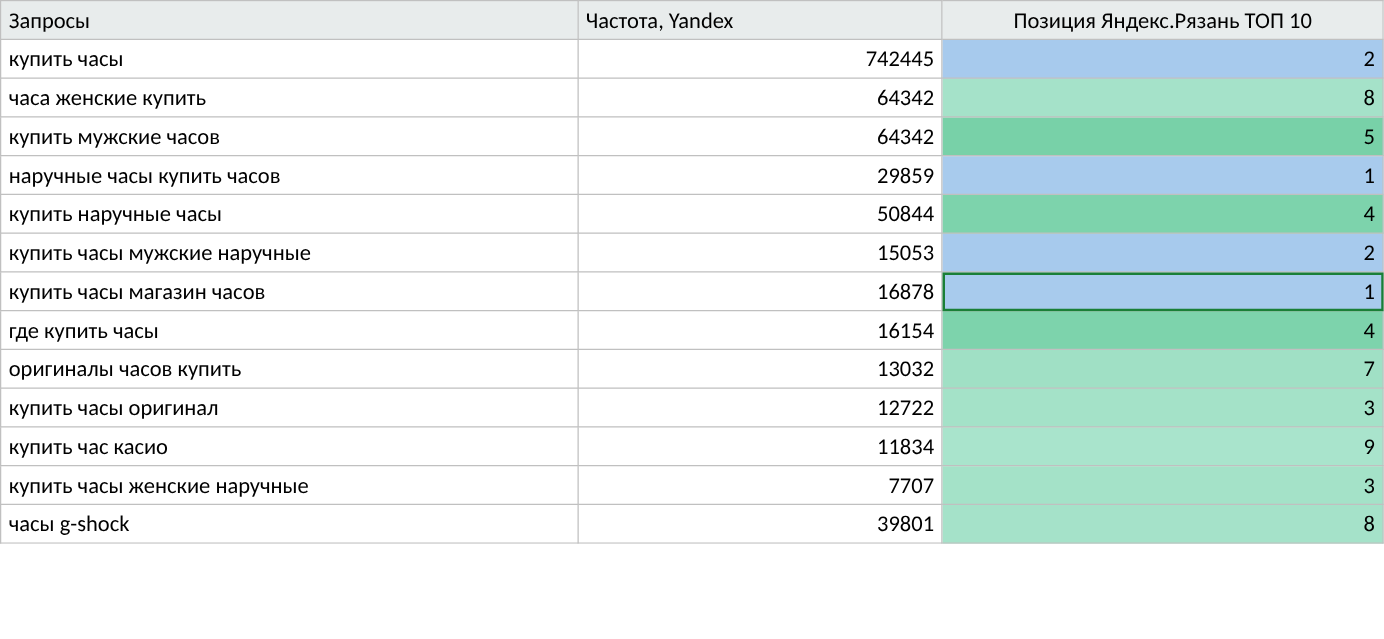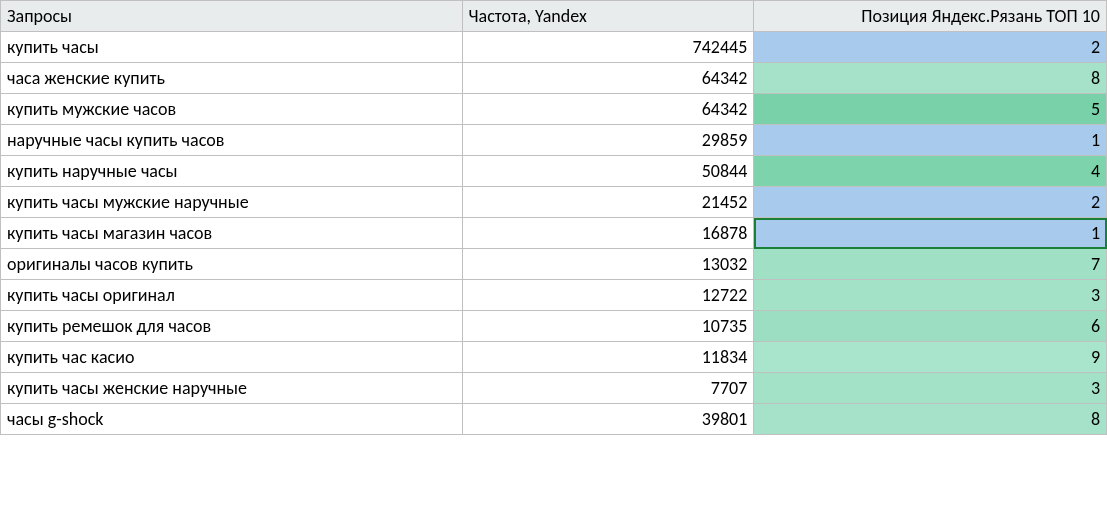--- a/index.html
+++ b/index.html
@@ -41,21 +41,21 @@
       text-align: right;
     }
     .header .col-freq {
       text-align: left;
     }
     .col-pos {
       width: 353px;
       text-align: right;
     }
     .header .col-pos {
-      text-align: right;
+      text-align: center;
     }
     .selected {
       outline: 2px solid #1a7f37;
       outline-offset: -2px;
       position: relative;
     }
   </style>
 </head>
 <body>
 
@@ -85,42 +85,42 @@
       <div class="cell col-freq">29859</div>
       <div class="cell col-pos" style="background-color: rgb(168, 203, 237);">1</div>
     </div>
     <div class="row">
       <div class="cell col-query">купить наручные часы</div>
       <div class="cell col-freq">50844</div>
       <div class="cell col-pos" style="background-color: rgb(125, 211, 172);">4</div>
     </div>
     <div class="row">
       <div class="cell col-query">купить часы мужские наручные</div>
-      <div class="cell col-freq">21452</div>
+      <div class="cell col-freq">15053</div>
       <div class="cell col-pos" style="background-color: rgb(167, 202, 237);">2</div>
     </div>
     <div class="row">
       <div class="cell col-query">купить часы магазин часов</div>
       <div class="cell col-freq">16878</div>
       <div class="cell col-pos selected" style="background-color: rgb(168, 203, 237);">1</div>
+    </div>
+    <div class="row">
+      <div class="cell col-query">где купить часы</div>
+      <div class="cell col-freq">16154</div>
+      <div class="cell col-pos" style="background-color: rgb(125, 211, 172);">4</div>
     </div>
     <div class="row">
       <div class="cell col-query">оригиналы часов купить</div>
       <div class="cell col-freq">13032</div>
       <div class="cell col-pos" style="background-color: rgb(160, 224, 197);">7</div>
     </div>
     <div class="row">
       <div class="cell col-query">купить часы оригинал</div>
       <div class="cell col-freq">12722</div>
       <div class="cell col-pos" style="background-color: rgb(164, 226, 200);">3</div>
-    </div>
-    <div class="row">
-      <div class="cell col-query">купить ремешок для часов</div>
-      <div class="cell col-freq">10735</div>
-      <div class="cell col-pos" style="background-color: rgb(156, 222, 193);">6</div>
     </div>
     <div class="row">
       <div class="cell col-query">купить час касио</div>
       <div class="cell col-freq">11834</div>
       <div class="cell col-pos" style="background-color: rgb(169, 228, 204);">9</div>
     </div>
     <div class="row">
       <div class="cell col-query">купить часы женские наручные</div>
       <div class="cell col-freq">7707</div>
       <div class="cell col-pos" style="background-color: rgb(164, 226, 200);">3</div>

